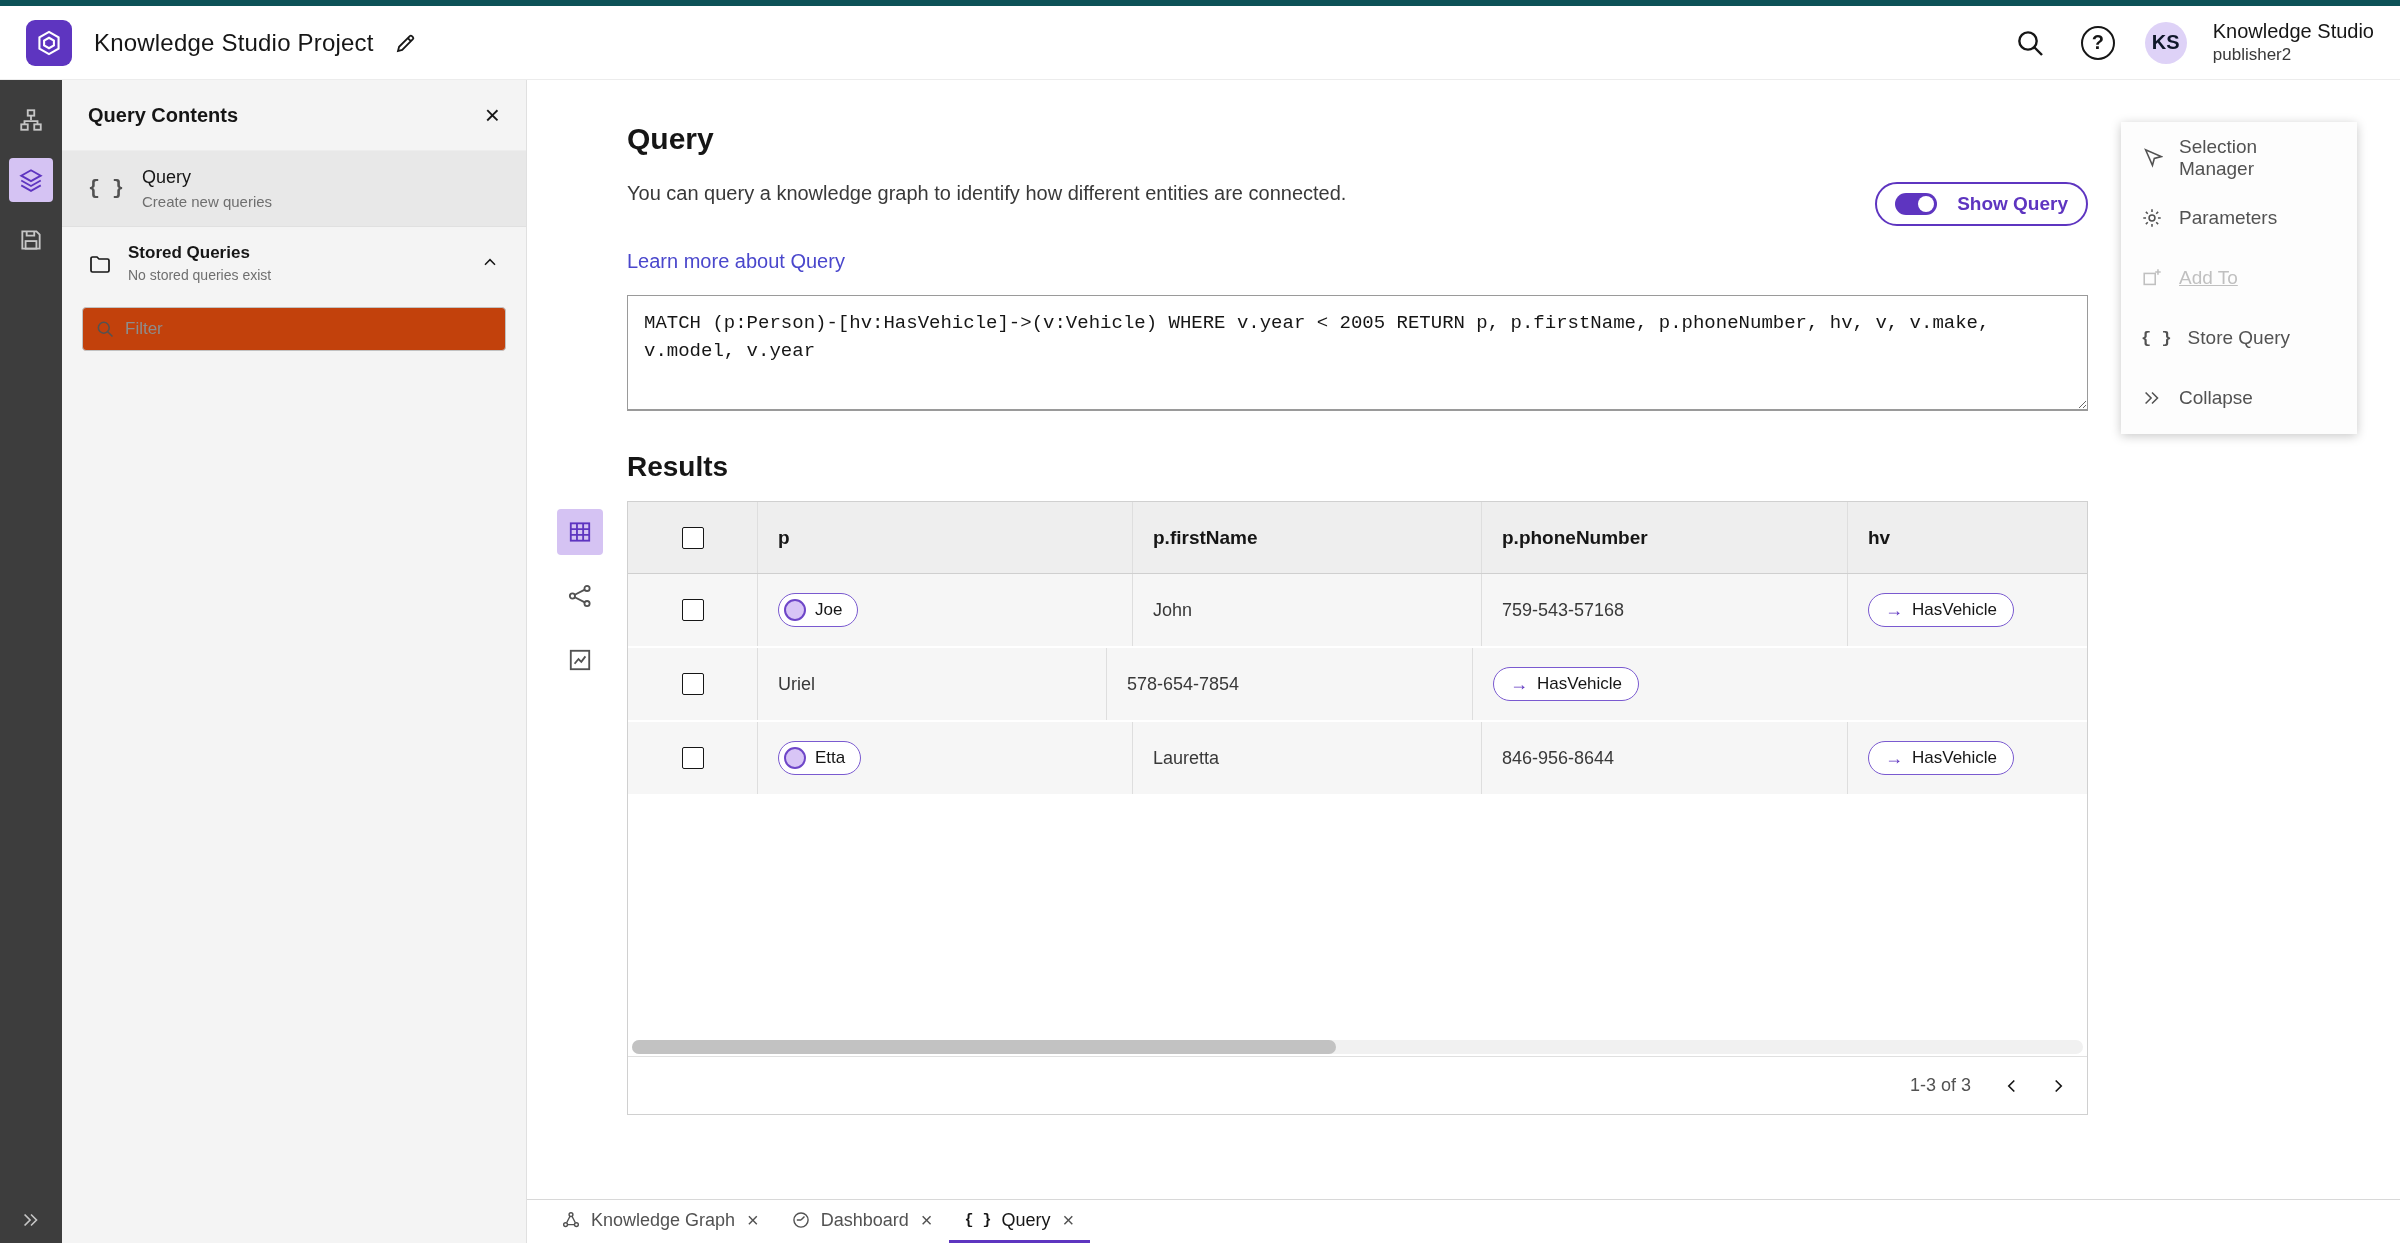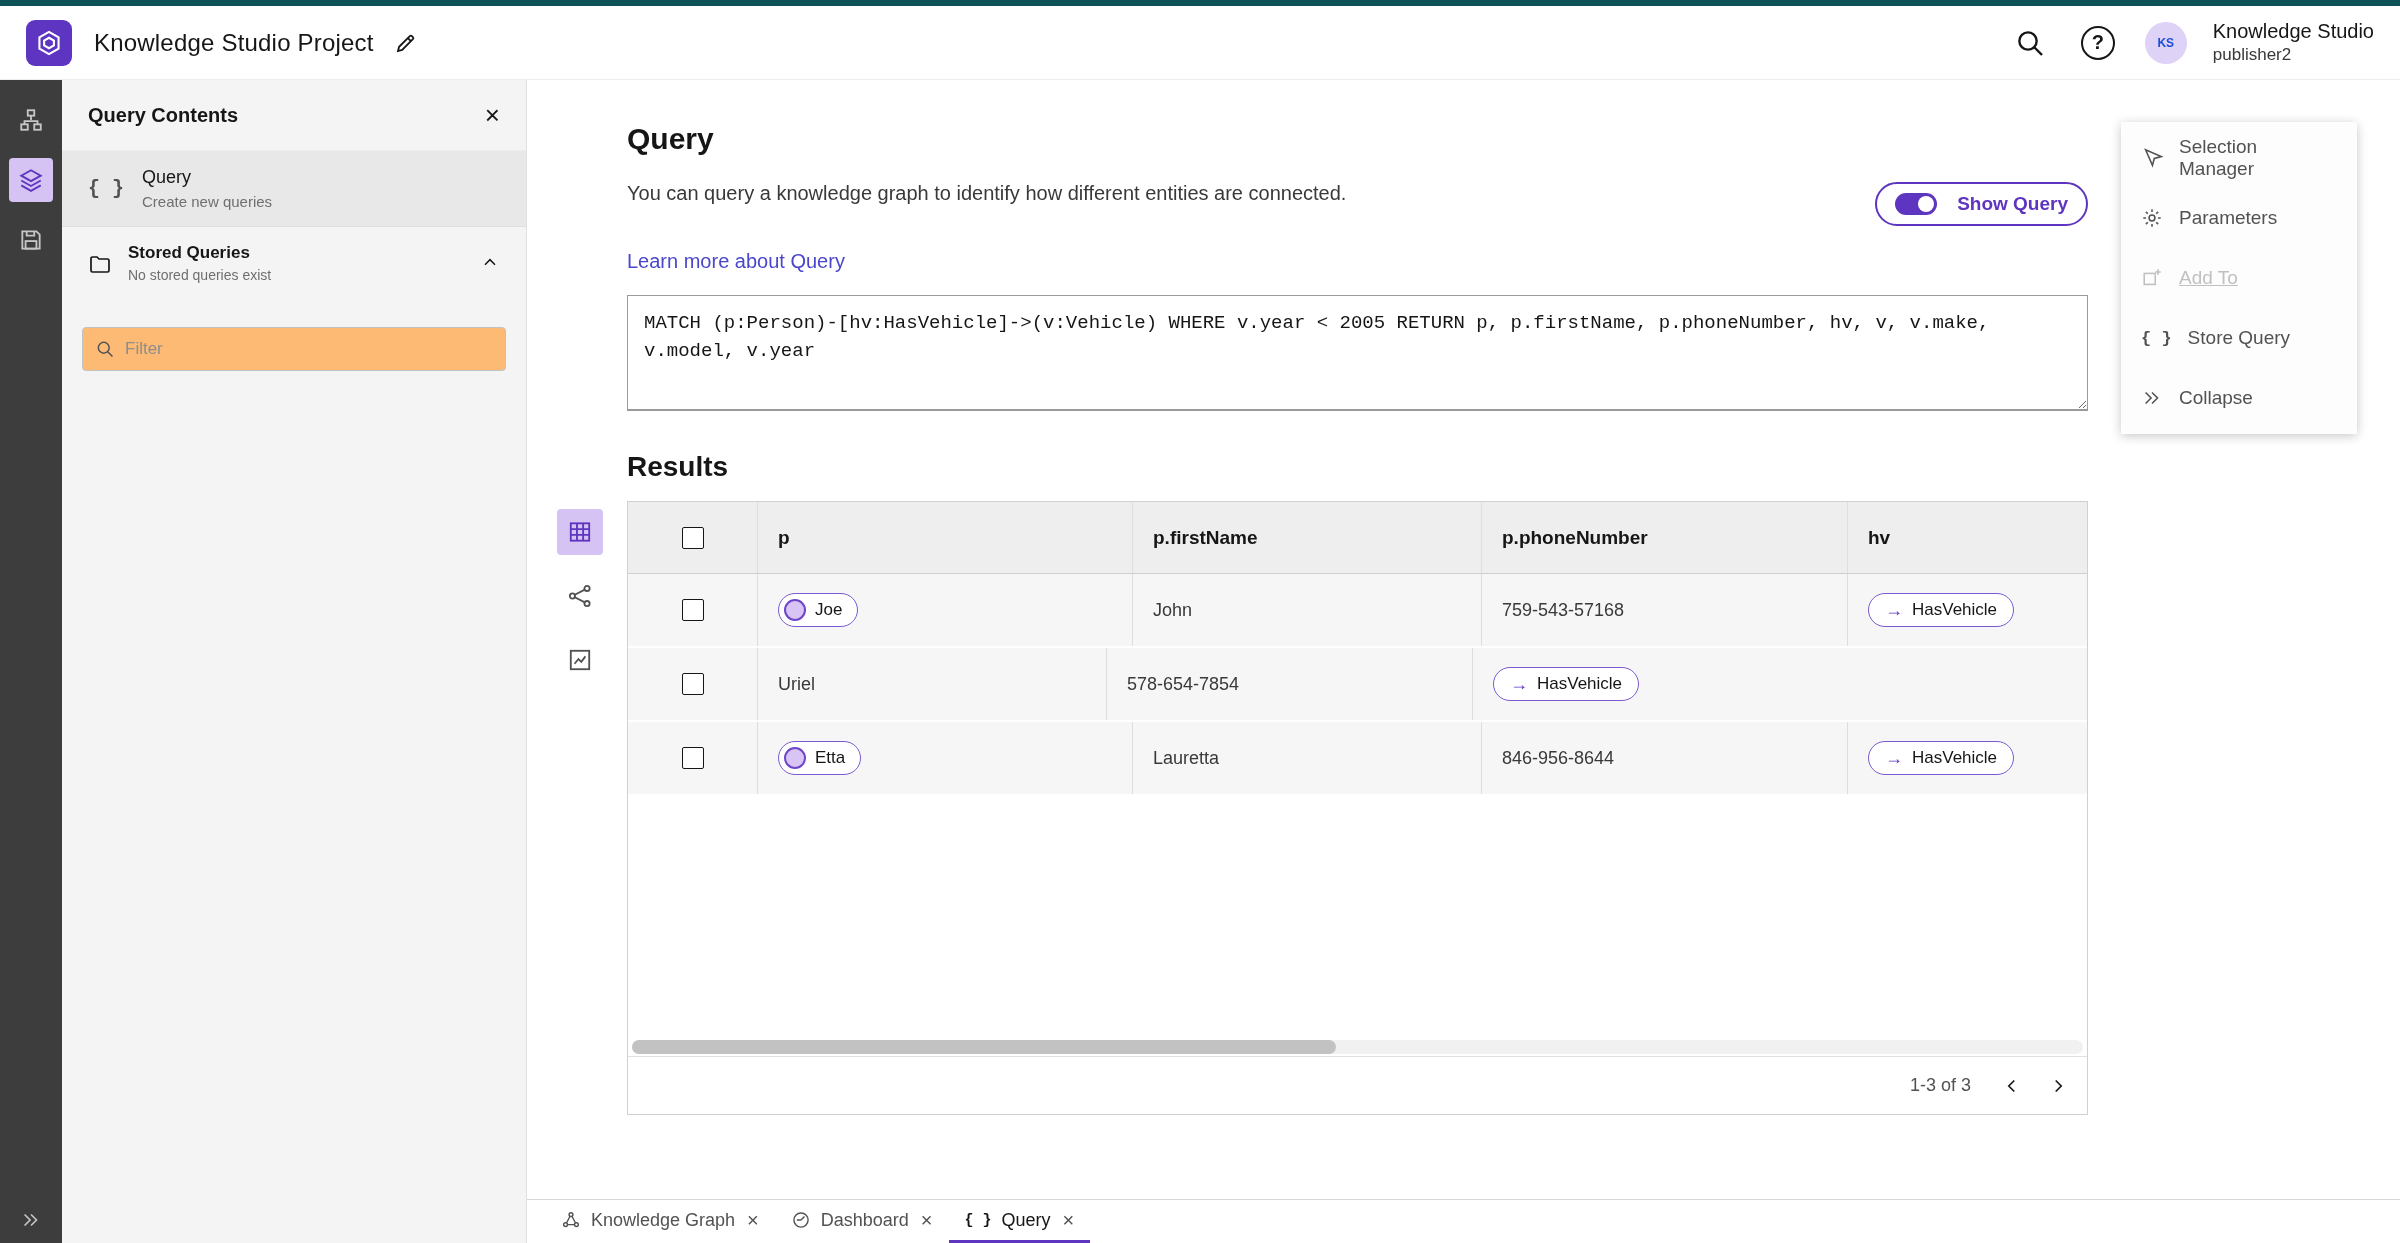--- a/index.html
+++ b/index.html
@@ -18,21 +18,21 @@
   .header{position:absolute;top:6px;left:0;right:0;height:74px;background:#fff;display:flex;align-items:center;padding:0 26px;border-bottom:1px solid #ececec;}
   .logo{width:46px;height:46px;border-radius:9px;background:var(--accent);display:flex;align-items:center;justify-content:center;color:#fff;cursor:pointer;}
   .logo svg{width:28px;height:28px;}
   .project-title{font-size:24px;font-weight:400;color:var(--ink);margin-left:22px;letter-spacing:.2px;}
   .edit-btn{margin-left:20px;background:none;border:none;color:var(--ink);cursor:pointer;display:flex;}
   .edit-btn svg{width:24px;height:24px;}
   .header-right{margin-left:auto;display:flex;align-items:center;gap:26px;}
   .round-btn{width:42px;height:42px;border:none;background:none;color:var(--ink);cursor:pointer;display:flex;align-items:center;justify-content:center;}
   .round-btn svg{width:32px;height:32px;}
   .help-circle{width:34px;height:34px;border:2px solid var(--ink);border-radius:50%;display:flex;align-items:center;justify-content:center;font-size:20px;font-weight:700;color:var(--ink);}
-  .avatar{width:42px;height:42px;border-radius:50%;background:#ded2f7;color:#1d4ed8;font-size:12px;font-weight:700;display:flex;align-items:center;justify-content:center;cursor:pointer;}
+  .avatar{width:42px;height:42px;border-radius:50%;background:#ded2f7;color:#0f172a;font-size:20px;font-weight:700;display:flex;align-items:center;justify-content:center;cursor:pointer;}
   .user-block{line-height:1.25;}
   .user-block .app-name{font-size:20px;color:var(--ink);}
   .user-block .user-name{font-size:17px;color:#393939;}
 
   
   .rail{position:absolute;top:80px;left:0;bottom:0;width:62px;background:var(--rail);display:flex;flex-direction:column;align-items:center;padding-top:18px;gap:16px;}
   .rail-btn{width:44px;height:44px;border:none;background:none;color:#c6c6c6;display:flex;align-items:center;justify-content:center;cursor:pointer;border-radius:4px;}
   .rail-btn svg{width:26px;height:26px;}
   .rail-btn.active{background:var(--accent-bg);color:var(--accent);}
   .rail-expand{position:absolute;bottom:12px;left:0;width:62px;display:flex;justify-content:center;border:none;background:none;color:#c6c6c6;cursor:pointer;}
@@ -46,21 +46,21 @@
   .query-item{background:#e8e8e8;padding:16px 26px;display:flex;align-items:center;gap:18px;cursor:pointer;border-top:1px solid #ededed;}
   .braces-glyph{font-family:"Liberation Mono",monospace;font-weight:700;color:var(--mid);font-size:20px;white-space:nowrap;}
   .query-item .labels .l1{font-size:18px;color:var(--ink);}
   .query-item .labels .l2{font-size:15px;color:var(--soft);margin-top:5px;}
   .stored-header{padding:16px 26px;display:flex;align-items:center;gap:16px;border-top:1px solid var(--line);cursor:pointer;}
   .stored-header svg{width:24px;height:24px;color:var(--ink);flex:none;margin-top:2px;}
   .stored-header .labels .l1{font-size:17px;font-weight:600;color:var(--ink);}
   .stored-header .labels .l2{font-size:14px;color:var(--soft);margin-top:4px;}
   .chev-up{margin-left:auto;border:none;background:none;color:var(--ink);cursor:pointer;}
   .chev-up svg{width:20px;height:20px;}
-  .filter-box{margin:28px 20px;height:44px;background:#fdba74;border:1px solid #c2c2c2;border-radius:4px;display:flex;align-items:center;padding:0 12px;gap:10px;}
+  .filter-box{margin:8px 20px;height:44px;background:#c2410c;border:1px solid #c2c2c2;border-radius:4px;display:flex;align-items:center;padding:0 12px;gap:10px;}
   .filter-box svg{width:20px;height:20px;color:var(--mid);flex:none;}
   .filter-box input{flex:1;border:none;outline:none;background:transparent;font-size:17px;color:var(--ink);font-family:"Liberation Sans",sans-serif;}
   .filter-box input::placeholder{color:#8d8d8d;}
 
   
   .main{position:absolute;top:80px;left:527px;right:0;bottom:44px;background:#fff;}
   .content{margin-left:100px;width:1461px;}
   .page-title{margin-top:42px;font-size:30px;font-weight:700;color:var(--ink);}
   .desc-row{display:flex;align-items:flex-start;justify-content:space-between;margin-top:26px;}
   .desc{font-size:20px;color:#393939;}

